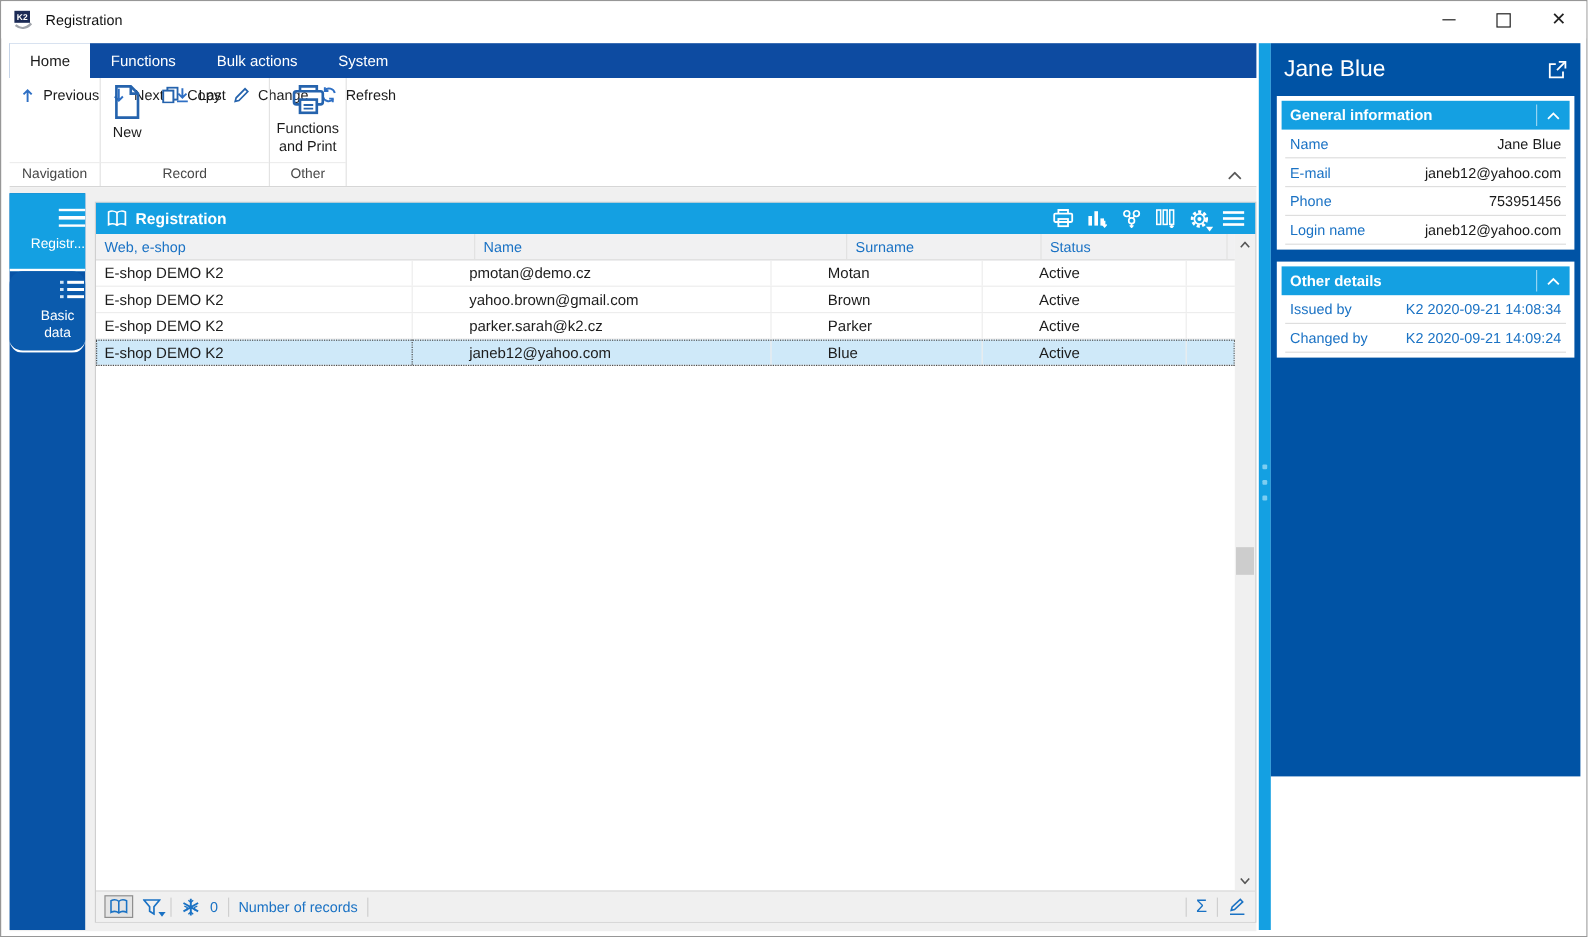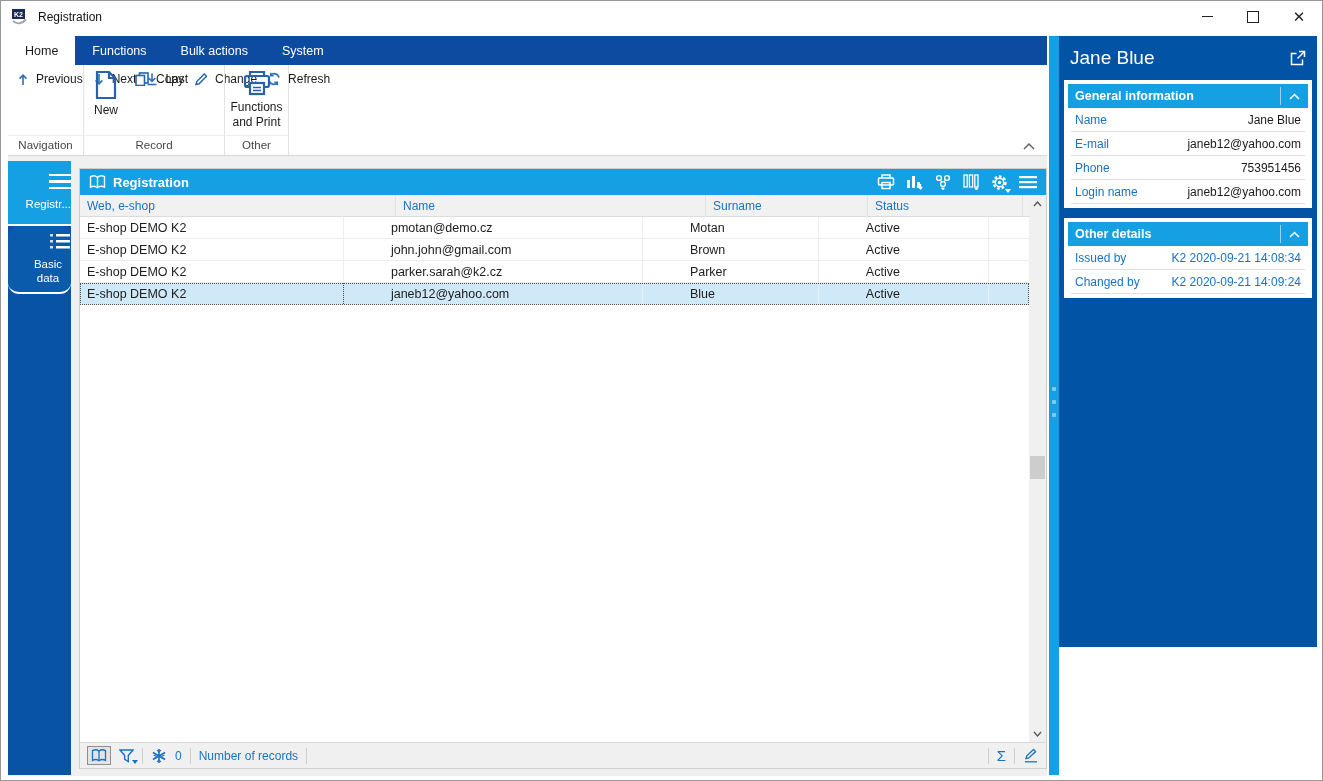--- a/index.html
+++ b/index.html
@@ -340,21 +340,21 @@
         </div>
         <div class="grid-row">
           <div class="gcell c0">E-shop DEMO K2</div>
           <div class="gcell c1">pmotan@demo.cz</div>
           <div class="gcell c2">Motan</div>
           <div class="gcell c3">Active</div>
           <div class="gcell cfill"></div>
         </div>
         <div class="grid-row">
           <div class="gcell c0">E-shop DEMO K2</div>
-          <div class="gcell c1">john.john@gmail.com</div>
+          <div class="gcell c1">yahoo.brown@gmail.com</div>
           <div class="gcell c2">Brown</div>
           <div class="gcell c3">Active</div>
           <div class="gcell cfill"></div>
         </div>
         <div class="grid-row">
           <div class="gcell c0">E-shop DEMO K2</div>
           <div class="gcell c1">parker.sarah@k2.cz</div>
           <div class="gcell c2">Parker</div>
           <div class="gcell c3">Active</div>
           <div class="gcell cfill"></div>

